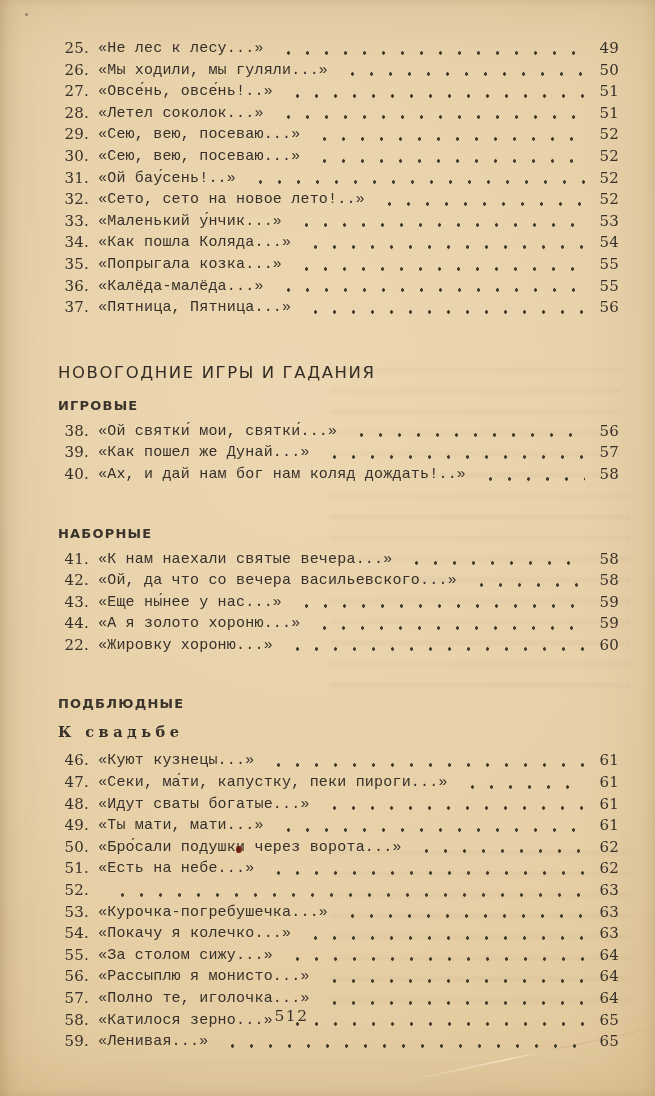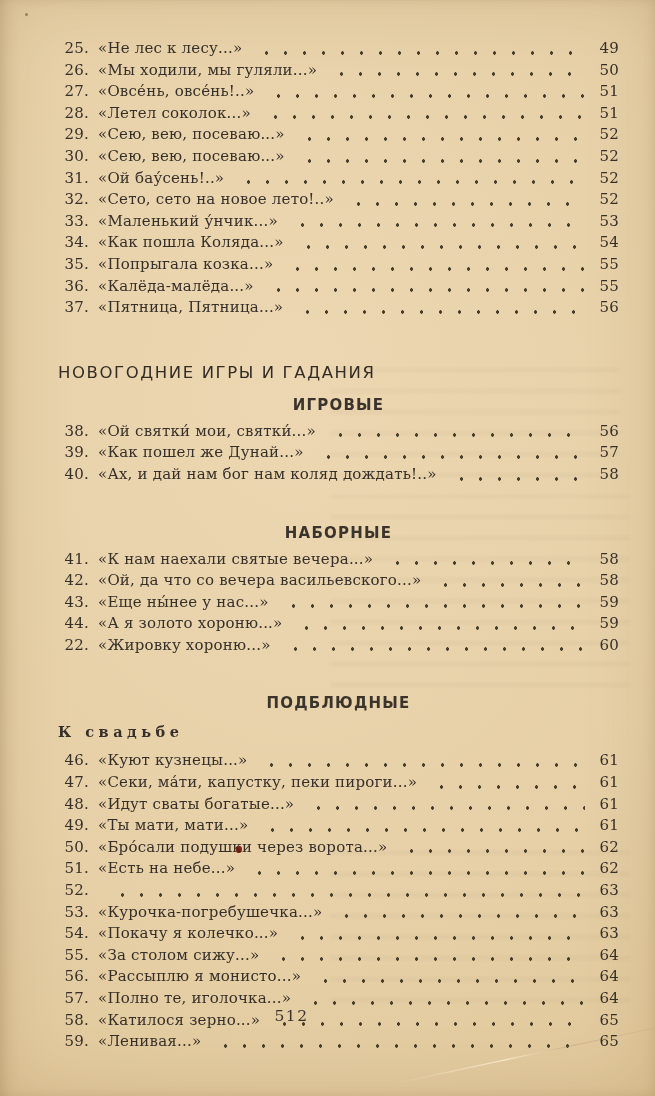--- a/index.html
+++ b/index.html
@@ -31,21 +31,21 @@
     font-size: 15px;
     letter-spacing: 0.2px;
     white-space: nowrap;
   }
   .num {
     flex: none;
     width: 31px;
     text-align: right;
     padding-right: 9px;
   }
-  .title { flex: none; }
+  .title { flex: none; font-family: Liberation Mono, monospace; }
   .leader {
     flex: 1 1 auto;
     min-width: 0;
     align-self: flex-end;
     height: 4px;
     margin: 0 8px 5px 13px;
     background-image: radial-gradient(circle, #47402f 1.5px, rgba(71,64,47,0) 1.9px);
     background-size: 19px 4px;
     background-repeat: repeat-x;
     background-position: 2px 50%;
@@ -61,26 +61,25 @@
     font-weight: normal;
     font-size: 16.5px;
     letter-spacing: 1.6px;
     color: #332d26;
     margin: 44px 0 0 0;
     line-height: 20px;
   }
   .subsection-heading {
     font-family: "DejaVu Sans", "Liberation Sans", sans-serif;
     font-weight: bold;
-    font-size: 15px;
+    font-size: 13px;
     letter-spacing: 1.2px;
     color: #3a342c;
     margin: 40px 0 8px 0;
     line-height: 15px;
-    text-align: center;
   }
   .section-heading + .subsection-heading { margin-top: 15px; }
   .spaced-heading {
     font-weight: bold;
     font-size: 14.5px;
     letter-spacing: 4.5px;
     margin: 12px 0 9px 0;
     line-height: 18px;
   }
   .footer {

